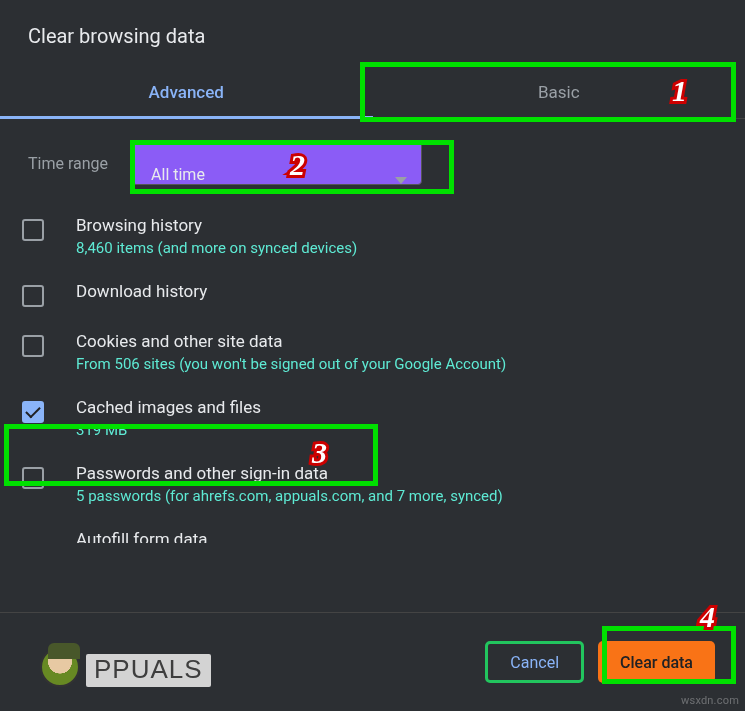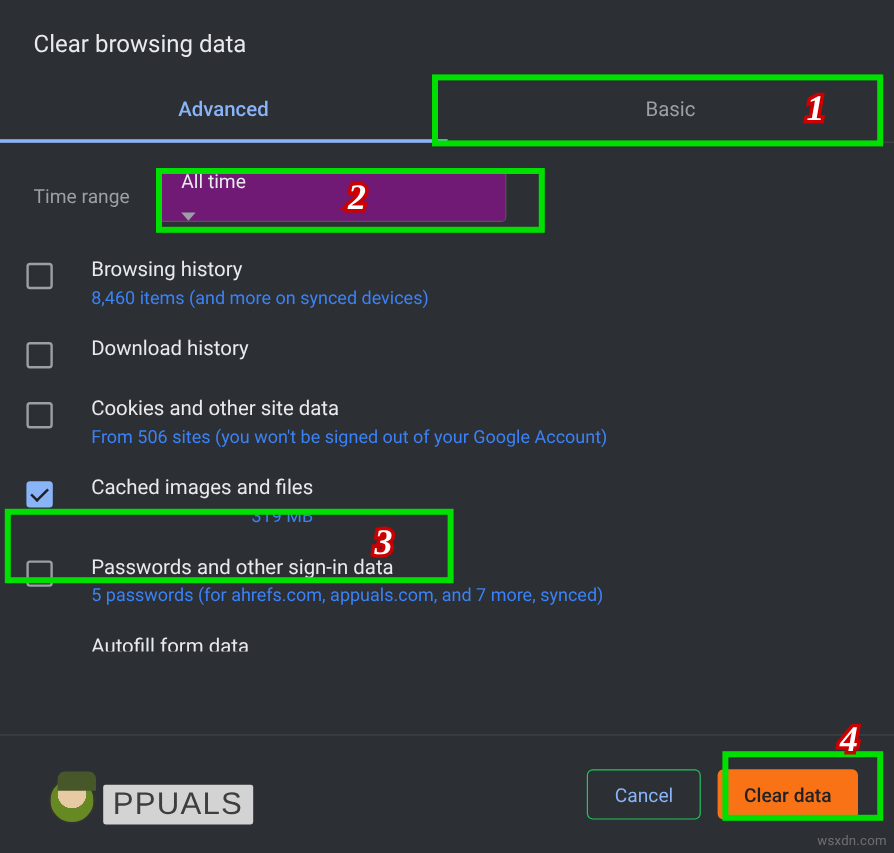--- a/index.html
+++ b/index.html
@@ -58,32 +58,31 @@
     align-items: center;
     padding: 22px 28px 18px 28px;
   }
   .time-label {
     color: #9aa0a6;
     font-size: 16px;
     margin-right: 24px;
   }
   .select {
     display: flex;
-    align-items: flex-start;
+    align-items: flex-end;
     justify-content: space-between;
-    background: #701a75;
+    background: #8b5cf6;
     border: 1px solid #555;
     border-radius: 4px;
     width: 290px;
     height: 44px;
     padding: 0 14px 0 18px;
     color: #e8eaed;
     font-size: 16px;
     cursor: pointer;
-    flex-direction: column;
   }
   .select .chev {
     width: 0; height: 0;
     border-left: 6px solid transparent;
     border-right: 6px solid transparent;
     border-top: 7px solid #9aa0a6;
   }
   .options {
     padding: 0 24px 0 22px;
   }
@@ -117,22 +116,21 @@
     border-width: 0 2.5px 2.5px 0;
     transform: rotate(45deg) translate(-1px, -1px);
   }
   .opt-text .primary {
     font-size: 17px;
     color: #e8eaed;
     margin-bottom: 4px;
   }
   .opt-text .secondary {
     font-size: 15px;
-    color: #3b82f6;
-    text-align: right;
+    color: #5eead4;
   }
   .autofill-cut {
     padding: 12px 0 0 0;
     height: 26px;
     overflow: hidden;
   }
   .footer {
     border-top: 1px solid #444;
     display: flex;
     align-items: center;
@@ -144,21 +142,21 @@
     height: 42px;
     border-radius: 5px;
     padding: 0 22px;
     font-size: 16px;
     cursor: pointer;
     display: flex;
     align-items: center;
     justify-content: center;
   }
   .btn.outline {
-    border: 1px solid #22c55e;
+    border: 3px solid #22c55e;
     color: #8ab4f8;
     background: transparent;
   }
   .btn.primary {
     background: #f97316;
     color: #202124;
     border: none;
     font-weight: 500;
   }
   

